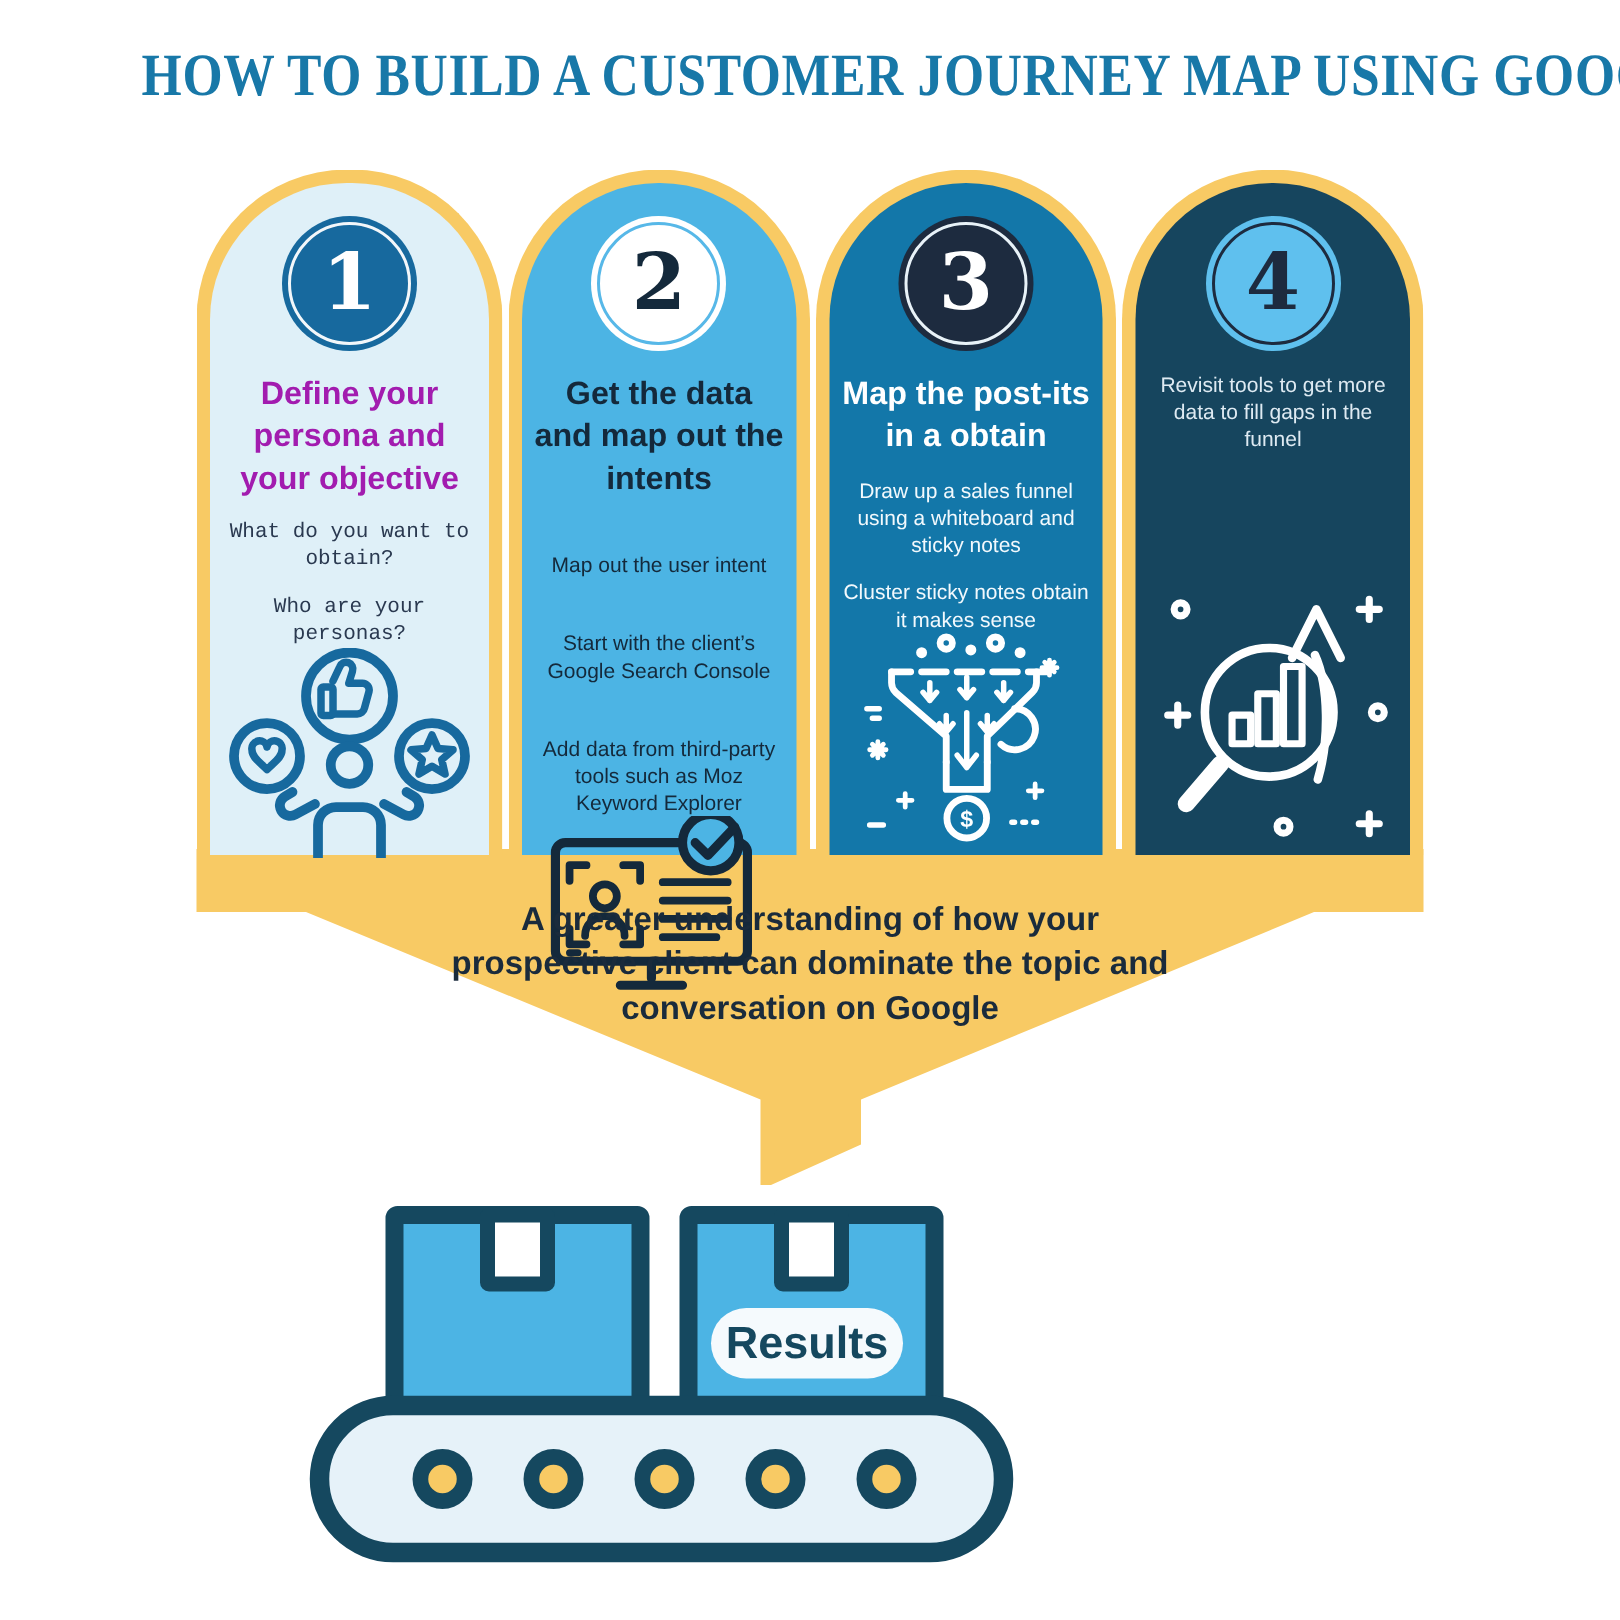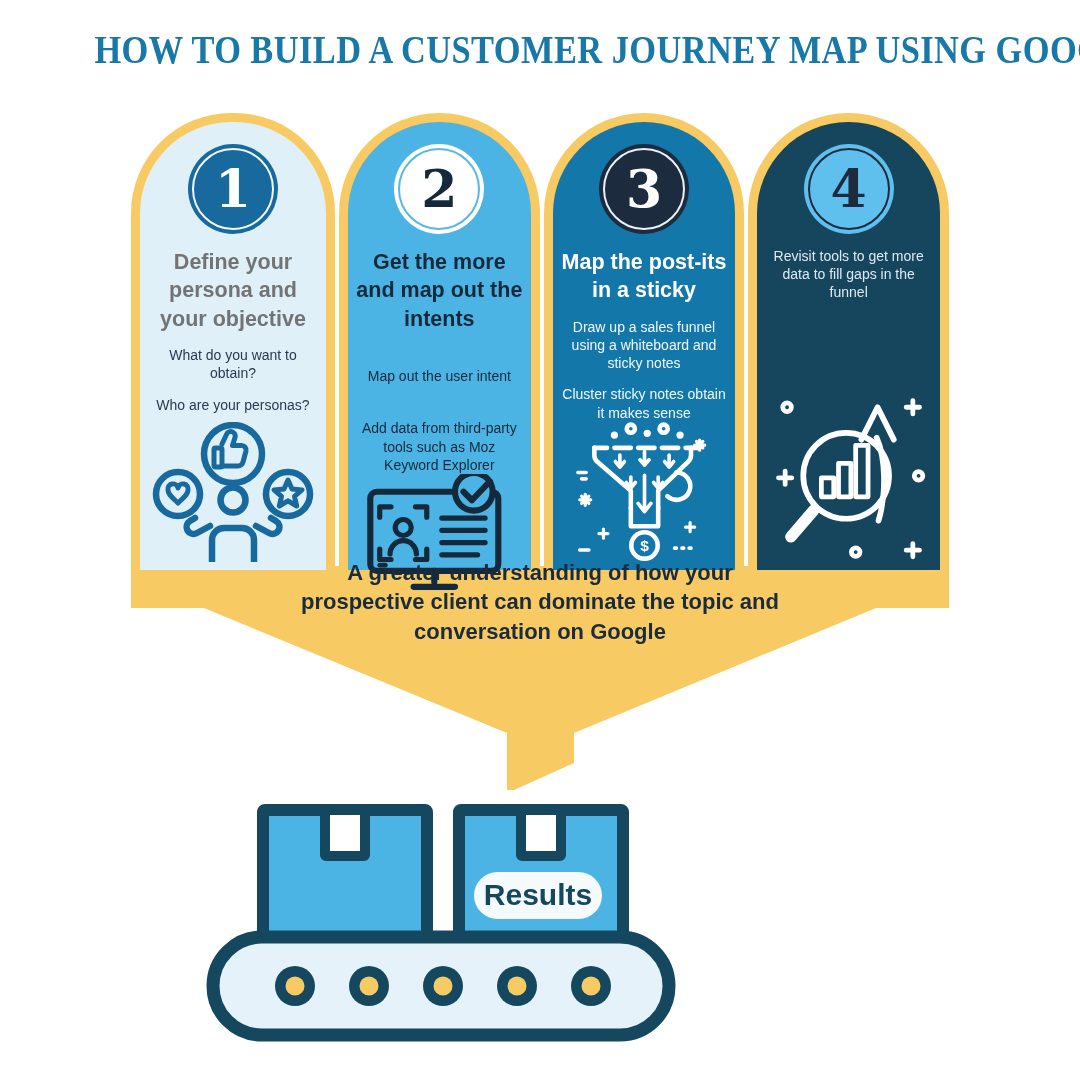--- a/index.html
+++ b/index.html
@@ -29,39 +29,39 @@
   .badge{position:relative;width:90px;height:90px;margin-top:10px;flex:0 0 auto;}
   .badge .disc{position:absolute;inset:0;border-radius:50%;display:flex;align-items:center;justify-content:center;}
   .badge .ring{position:absolute;inset:4px;border-radius:50%;border:2.5px solid transparent;}
   .badge .num{font-family:"DejaVu Serif",serif;font-weight:bold;font-size:52px;line-height:1;}
   .c1 .disc{background:#17699E;} .c1 .ring{border-color:rgba(255,255,255,.95);} .c1 .num{color:#ffffff;}
   .c2 .disc{background:#ffffff;} .c2 .ring{border-color:#57B8E8;} .c2 .num{color:#14293B;}
   .c3 .disc{background:#1D2B3F;} .c3 .ring{border-color:#E8F2F8;} .c3 .num{color:#ffffff;}
   .c4 .disc{background:#5FC0EE;} .c4 .ring{border-color:#1D2B3F;} .c4 .num{color:#1D2B3F;}
 
   .heading{margin:14px 0 0 0;font-size:21.5px;font-weight:bold;line-height:1.32;text-align:center;}
-  .c1 .heading{color:#737373;max-width:172px;}
+  .c1 .heading{color:#a21caf;max-width:172px;}
   .c2 .heading{color:#14293B;max-width:186px;}
   .c3 .heading{color:#ffffff;max-width:166px;}
   .c4 .heading{color:#F0C14F;max-width:156px;}
 
   .pt{margin:13px 0 0 0;font-size:14px;line-height:1.3;text-align:center;max-width:184px;}
-  .c1 .pt{color:#2A3950;}
+  .c1 .pt{color:#2A3950;font-family:Liberation Mono, monospace;}
   .c2 .pt{color:#14293B;margin-top:34px;}
   .c3 .pt{color:#F2F9FD;}
   .c4 .pt{color:#DEEAF2;}
 
   .art{margin-top:auto;flex:0 0 auto;}
   .c1 .art{margin-bottom:4px;}
   .c2 .art{margin-bottom:0;}
   .c3 .art{margin-bottom:8px;}
   .c4 .art{margin-bottom:2px;}
 
   
-  .caption{position:absolute;top:558px;left:50%;transform:translateX(-50%);width:480px;
+  .caption{position:absolute;top:598px;left:50%;transform:translateX(-50%);width:480px;
            z-index:3;text-align:center;font-size:22px;font-weight:bold;line-height:1.33;color:#1A2B3C;}
 
   
   .conveyor{position:absolute;left:200px;top:792px;z-index:2;}
 </style>
 </head>
 <body>
 
 <div class="page">
 
@@ -102,22 +102,23 @@
       </div>
     </section>
 
     <section class="card c2">
       <div class="badge">
         <div class="disc">
             <span class="num">2</span>
           </div>
         <div class="ring"></div>
       </div>
-      <h2 class="heading">Get the more and map out the intents</h2>
+      <h2 class="heading">Get the data and map out the intents</h2>
       <p class="pt">Map out the user intent</p>
+      <p class="pt">Start with the client’s Google Search Console</p>
       <p class="pt">Add data from third-party tools such as Moz Keyword Explorer</p>
       <div class="art">
         <svg width="160" height="124" viewBox="0 0 170 130" fill="none" stroke="#14293B" stroke-width="6.5" stroke-linecap="round" stroke-linejoin="round">
           <rect x="12" y="18" width="136" height="84" rx="7"></rect>
           <path d="M80,102 v12 M58,119 h44"></path>
           <path stroke-width="5.5" d="M34,34 h-12 v11 M60,34 h12 v11 M22,79 v11 h12 M72,79 v11 h-12"></path>
           <circle cx="47" cy="56" r="8.5" stroke-width="5.5"></circle>
           <path stroke-width="5.5" d="M33,84 a14,14 0 0 1 28,0"></path>
           <path stroke-width="5.5" d="M88,46 h46 M88,59 h46 M88,72 h46 M88,85 h38"></path>
           <path stroke-width="5" d="M22,96 h6"></path>
@@ -127,21 +128,21 @@
       </div>
     </section>
 
     <section class="card c3">
       <div class="badge">
         <div class="disc">
             <span class="num">3</span>
           </div>
         <div class="ring"></div>
       </div>
-      <h2 class="heading">Map the post-its in a sticky</h2>
+      <h2 class="heading">Map the post-its in a obtain</h2>
       <p class="pt">Draw up a sales funnel using a whiteboard and sticky notes</p>
       <p class="pt">Cluster sticky notes obtain it makes sense</p>
       <div class="art">
         <svg width="155" height="142" viewBox="0 0 170 155" fill="none" stroke="#FFFFFF" stroke-width="5" stroke-linecap="round" stroke-linejoin="round">
           <circle cx="52" cy="14" r="4" fill="#FFFFFF" stroke="none"></circle>
           <circle cx="70" cy="7" r="4.5"></circle>
           <circle cx="88" cy="12" r="4" fill="#FFFFFF" stroke="none"></circle>
           <circle cx="106" cy="7" r="4.5"></circle>
           <circle cx="124" cy="14" r="4" fill="#FFFFFF" stroke="none"></circle>
           <path d="M30,28 h14 m8,0 h18 m8,0 h18 m8,0 h18 m8,0 h14"></path>

